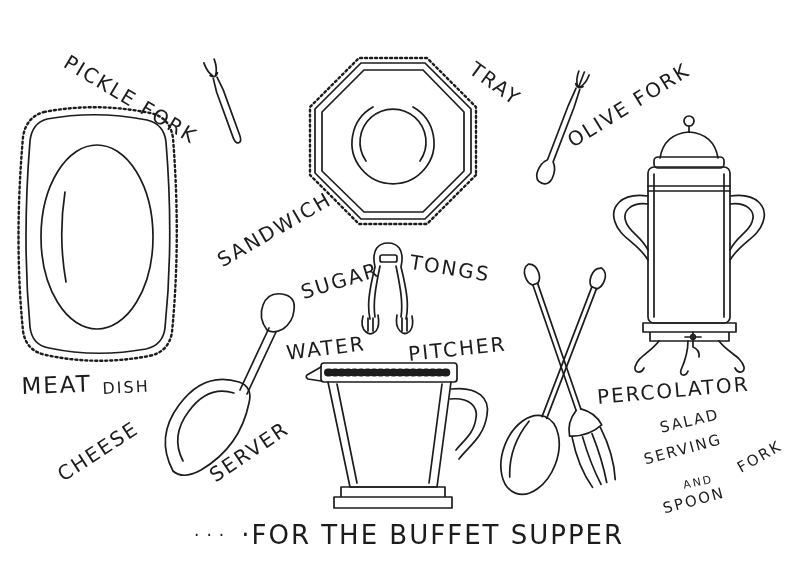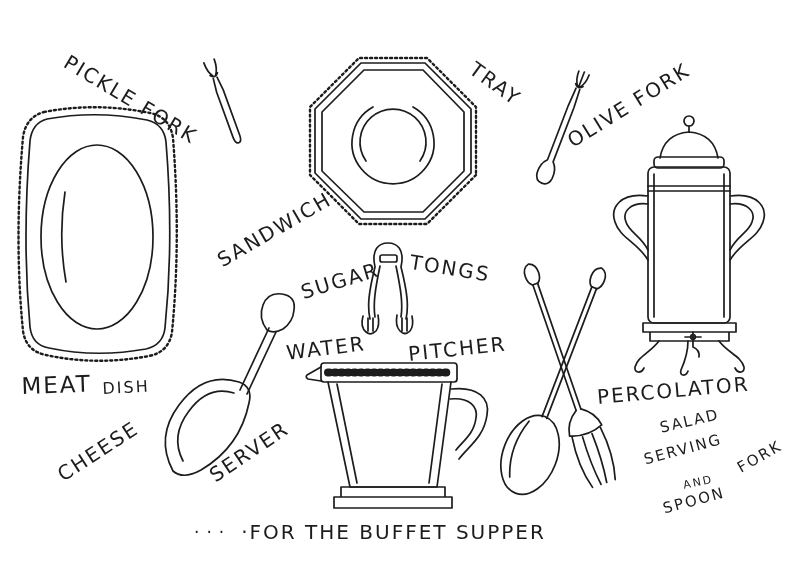--- a/index.html
+++ b/index.html
@@ -12,21 +12,21 @@
   .art .beaded{stroke-dasharray:2,3;stroke-width:2.4;}
   .art .ticks{stroke-width:8;stroke-dasharray:1.3,5.2;}
   .lbl{
     position:absolute;transform-origin:0 0;white-space:nowrap;
     letter-spacing:2px;font-size:20px;color:#1c1c1c;
   }
   .caption{
     position:absolute;left:194px;top:520px;display:flex;align-items:center;gap:10px;
   }
   .caption .dots{font-size:17px;letter-spacing:7px;}
-  .caption .txt{font-size:20px;letter-spacing:2px;}
+  .caption .txt{font-size:26px;letter-spacing:2px;}
 </style>
 </head>
 <body>
 
 <div class="canvas">
 
   <svg class="art" width="800" height="568" viewBox="0 0 800 568">
 
     <g>
       <path class="beaded" d="M 44,112 Q 96,102 150,113 Q 170,117 173,138 Q 181,240 172,332 Q 169,352 149,356 Q 96,366 46,355 Q 26,351 23,331 Q 14,240 23,137 Q 26,117 44,112 Z"></path>

